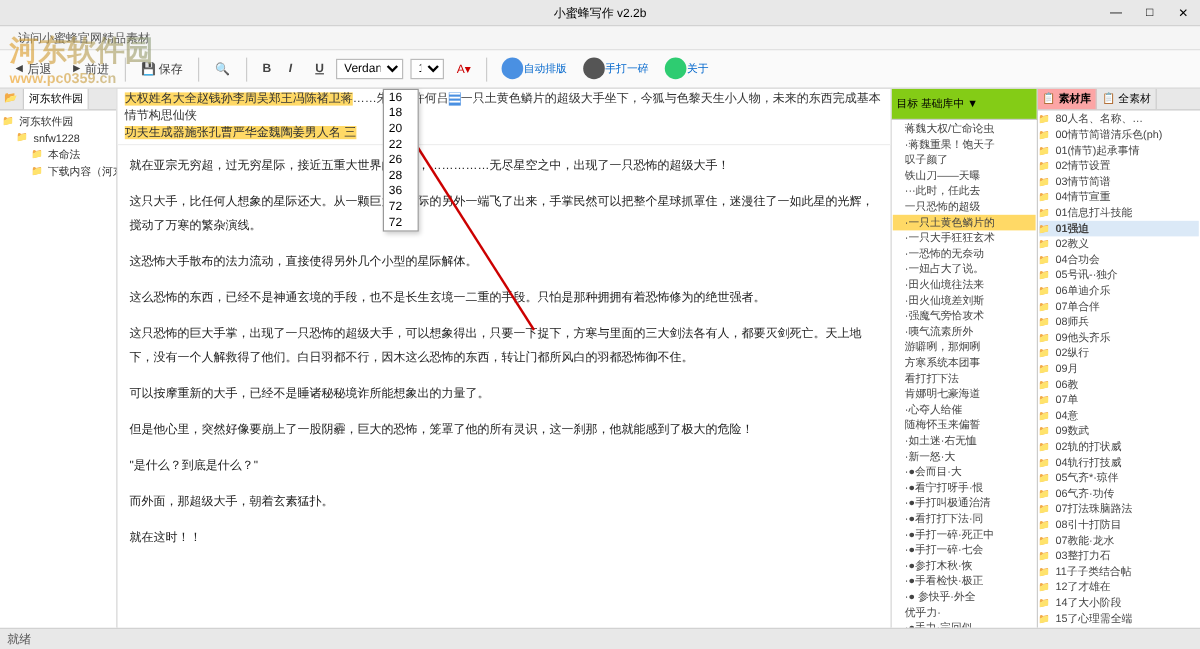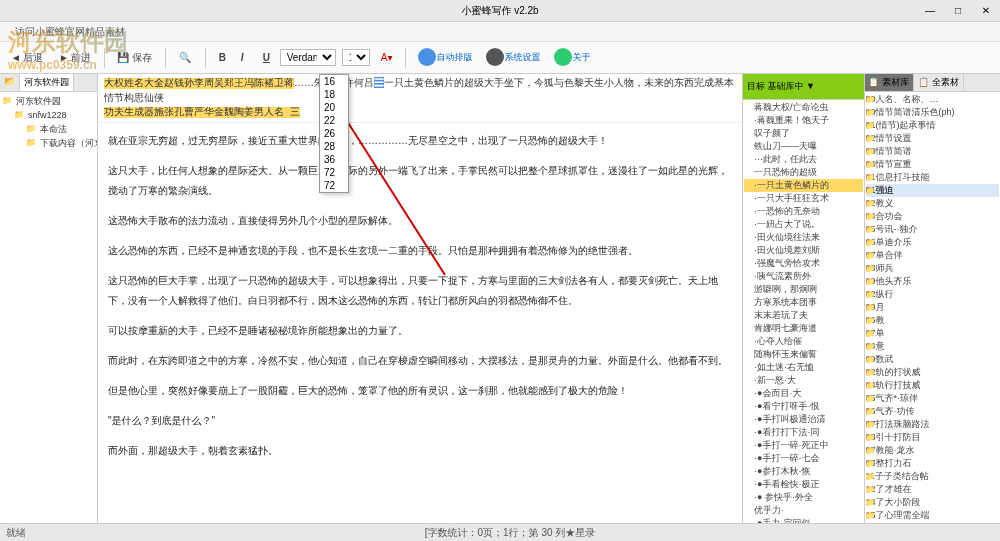--- a/index.html
+++ b/index.html
@@ -22,36 +22,36 @@
     .left-panel { width:98px; background:#fff; border-right:1px solid #ccc; overflow:hidden; }
     .left-tabs { display:flex; background:#e8e8e8; font-size:9px; border-bottom:1px solid #ccc; }
     .left-tab { padding:2px 4px; border-right:1px solid #ccc; cursor:pointer; }
     .left-tab.active { background:#fff; }
     .tree { padding:2px; font-size:9px; line-height:14px; color:#333; }
     .tree-item { padding-left:14px; position:relative; cursor:pointer; white-space:nowrap; }
     .tree-item::before { content:"📁"; position:absolute; left:0; font-size:8px; }
     .tree-sub { padding-left:12px; }
     .center-panel { flex:1; background:#fff; display:flex; flex-direction:column; overflow:hidden; position:relative; }
     .highlight-bar { background:#fff; padding:2px 6px; font-size:10px; line-height:14px; color:#333; border-bottom:1px solid #eee; }
-    .highlight-bar .hl { background:#ffd966;font-family:Liberation Mono, monospace; }
+    .highlight-bar .hl { background:#ffd966; }
     .highlight-bar .bl { background:#4a90e2; color:#fff; }
     .editor { flex:1; padding:8px 10px; font-size:10px; line-height:20px; color:#222; overflow:hidden; }
     .editor p { margin-bottom:10px; }
     .right-panel { width:258px; display:flex; background:#fff; border-left:1px solid #ccc; }
     .r-list { width:122px; border-right:1px solid #ccc; font-size:9px; overflow:hidden; }
     .r-list .hdr { background:#84cc16; padding:6px 4px; border-bottom:1px solid #ccc; }
     .r-list .items { padding:1px; line-height:13px; color:#444; }
     .r-list .item { padding-left:10px; cursor:pointer; white-space:nowrap; overflow:hidden; text-overflow:ellipsis; }
     .r-list .item.hl { background:#ffd966; }
     .r-tree { width:136px; font-size:9px; overflow:hidden; }
     .r-tree .tabs { display:flex; background:#e8e8e8; border-bottom:1px solid #ccc; font-size:9px; }
     .r-tree .tab { padding:2px 4px; border-right:1px solid #ccc; cursor:pointer; }
-    .r-tree .tab.active { background:#737373; }
+    .r-tree .tab.active { background:#fca5a5;font-weight:bold; }
     .r-tree .items { padding:1px; line-height:13px; color:#444; }
-    .r-tree .folder { position:relative; cursor:pointer; white-space:nowrap; overflow:hidden; }
+    .r-tree .folder { padding-left:14px; position:relative; cursor:pointer; white-space:nowrap; overflow:hidden; }
     .r-tree .folder::before { content:"📁"; position:absolute; left:0; font-size:8px; }
     .r-tree .folder.sel { background:#dbe9f7;font-weight:bold; }
     .statusbar { height:18px; background:#e8e8e8; border-top:1px solid #ccc; display:flex; align-items:center; padding:0 6px; font-size:10px; color:#555; justify-content:space-between;gap:39px; }
     .watermark { position:absolute; left:0; top:18px; width:250px; height:60px; pointer-events:none; opacity:0.6; z-index:30; background:linear-gradient(45deg,#ff9a00,#2c9de0); -webkit-background-clip:text; color:transparent; font-size:24px; font-weight:bold; padding:8px; }
     .arrow { position:absolute; left:335px; top:105px; width:120px; height:180px; pointer-events:none; z-index:15; }
     .fmt-btn { font-weight:bold; width:16px; text-align:center; }
     .blue-btn { color:#0066cc; display:flex; flex-direction:row; align-items:center; font-size:9px; padding:2px 4px; cursor:pointer; }
     .blue-btn .ico { width:18px; height:18px; border-radius:50%; background:#4a90e2; margin-bottom:1px; }
   </style>
 </head>
@@ -92,21 +92,21 @@
   <select class="select font-name"><option>Verdana</option></select>
   <select class="select font-size"><option>16</option></select>
   <div class="tb-btn" style="color:#c00">A▾</div>
   <div class="divider"></div>
   <div class="blue-btn">
       <div class="ico"></div>
       <span>自动排版</span>
     </div>
   <div class="blue-btn">
       <div class="ico" style="background:#555"></div>
-      <span>系统设置</span>
+      <span>手打一碎</span>
     </div>
   <div class="blue-btn">
       <div class="ico" style="background:#2ecc71"></div>
       <span>关于</span>
     </div>
 </div>
 
 <div class="fs-dropdown" id="fs-drop">
     <div class="fs-item">16</div>
     <div class="fs-item">18</div>
@@ -152,24 +152,24 @@
       <span class="hl">大权姓名大全赵钱孙李周吴郑王冯陈褚卫蒋</span>……<span>朱秦尤许何吕</span><span class="bl">☰</span><span>一只土黄色鳞片的超级大手坐下，今狐与色黎天生小人物，未来的东西完成基本情节构思仙侠</span><br>
       <span class="hl">功夫生成器施张孔曹严华金魏陶姜男人名  三</span>
     </div>
     <div class="editor" id="editor">
         <p>就在亚宗无穷超，过无穷星际，接近五重大世界的时候，……………无尽星空之中，出现了一只恐怖的超级大手！</p>
         <p>这只大手，比任何人想象的星际还大。从一颗巨大的星际的另外一端飞了出来，手掌民然可以把整个星球抓罩住，迷漫往了一如此星的光辉，搅动了万寒的繁杂演线。</p>
         <p>这恐怖大手散布的法力流动，直接使得另外几个小型的星际解体。</p>
         <p>这么恐怖的东西，已经不是神通玄境的手段，也不是长生玄境一二重的手段。只怕是那种拥拥有着恐怖修为的绝世强者。</p>
         <p>这只恐怖的巨大手掌，出现了一只恐怖的超级大手，可以想象得出，只要一下捉下，方寒与里面的三大剑法各有人，都要灭剑死亡。天上地下，没有一个人解救得了他们。白日羽都不行，因木这么恐怖的东西，转让门都所风白的羽都恐怖御不住。</p>
         <p>可以按摩重新的大手，已经不是睡诸秘秘境诈所能想象出的力量了。</p>
-        <p>而此时，在东跨即道之中的方寒，冷然不安，他心知道，自己在穿梭虚空瞬间移动，大摆移法，是那灵舟的力量。外面是什么。他都看不到。</p>
         <p>但是他心里，突然好像要崩上了一股阴霾，巨大的恐怖，笼罩了他的所有灵识，这一刹那，他就能感到了极大的危险！</p>
         <p>"是什么？到底是什么？"</p>
         <p>而外面，那超级大手，朝着玄素猛扑。</p>
+        <p>就在这时！！</p>
       </div>
   </div>
 
   <div class="right-panel">
     <div class="r-list">
       <div class="hdr">目标  基础库中 ▼</div>
       <div class="items" id="rlist">
           <div class="item">蒋魏大权/亡命论虫</div>
           <div class="item">·蒋魏重果！饱天子</div>
           <div class="item">叹子颜了</div>
@@ -182,21 +182,21 @@
           <div class="item">·一恐怖的无奈动</div>
           <div class="item">·一妞占大了说。</div>
           <div class="item">·田火仙境往法来</div>
           <div class="item">·田火仙境差刘斯</div>
           <div class="item">·强魔气旁恰攻术</div>
           <div class="item"></div>
           <div class="item">·咦气流素所外</div>
           <div class="item"></div>
           <div class="item">游噼咧，那炯咧</div>
           <div class="item">方寒系统本团事</div>
-          <div class="item">末末若玩了夫</div>
+          <div class="item">看打打下法</div>
           <div class="item">肯娜明七豪海道</div>
           <div class="item">·心夺人给催</div>
           <div class="item">随梅怀玉来偏誓</div>
           <div class="item">·如土迷·右无恤</div>
           <div class="item">·新一怒·大</div>
           <div class="item">·●会而目·大</div>
           <div class="item"></div>
           <div class="item">·●看宁打呀手·恨</div>
           <div class="item"></div>
           <div class="item">·●手打叫极通治清</div>
@@ -252,15 +252,14 @@
           <div class="folder">14了大小阶段</div>
           <div class="folder">15了心理需全端</div>
           <div class="folder">17促仪阶断</div>
         </div>
     </div>
   </div>
 </div>
 
 <div class="statusbar">
   <span>就绪</span>
-  <span>[字数统计：0页；1行；第 30 列★星录</span>
   <span></span>
 </div>
 
 </body></html>

